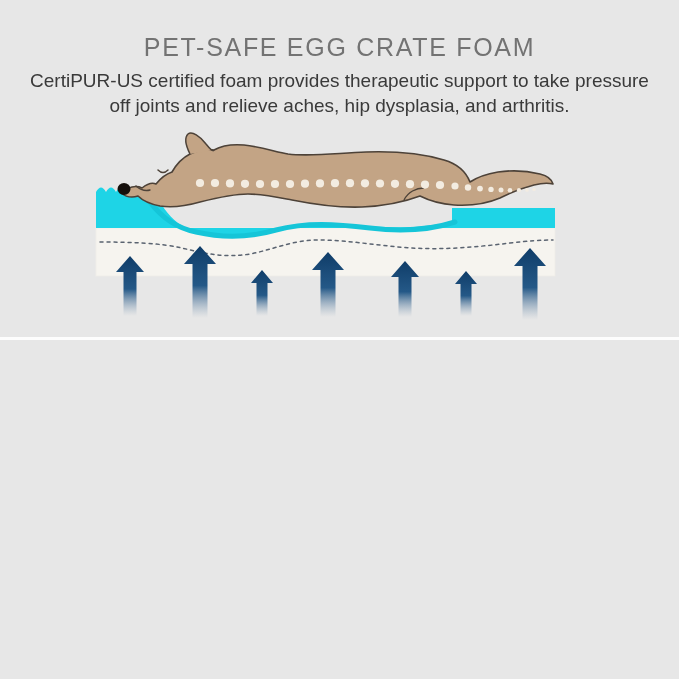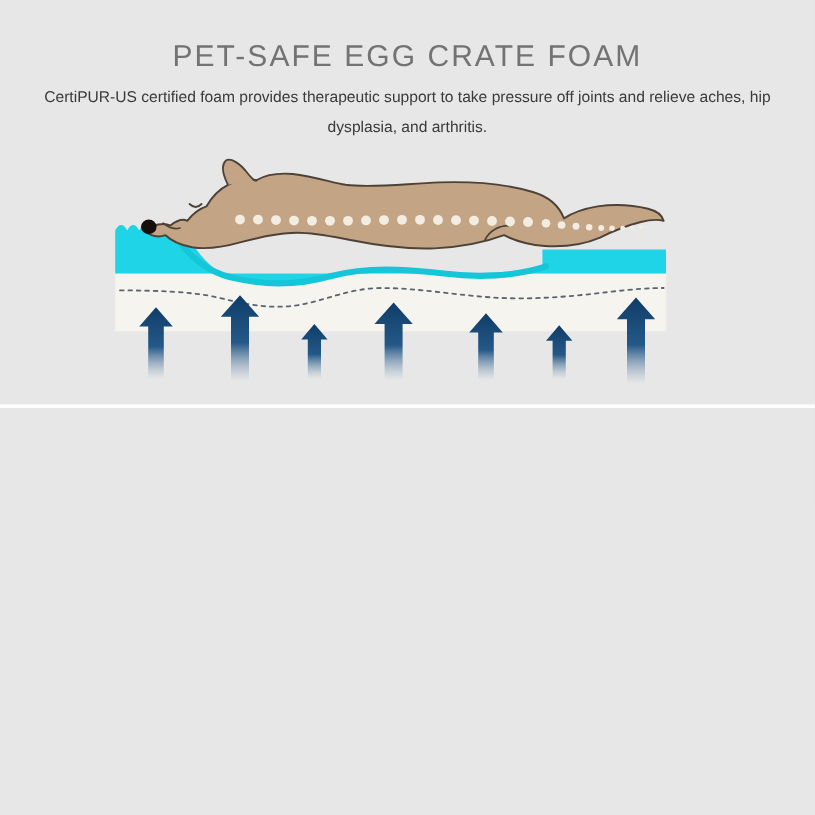--- a/index.html
+++ b/index.html
@@ -54,21 +54,21 @@
     letter-spacing: 1.7px;
   }
 
   .subcopy {
     position: absolute;
     top: 68px;
     left: 0;
     width: 679px;
     padding: 0 22px;
     text-align: center;
-    font-size: 13px;
+    font-size: 19px;
     line-height: 25px;
     color: #3a3a3a;
     font-weight: 400;
   }
 
   
   .stage {
     position: absolute;
     left: 0;
     display: block;

